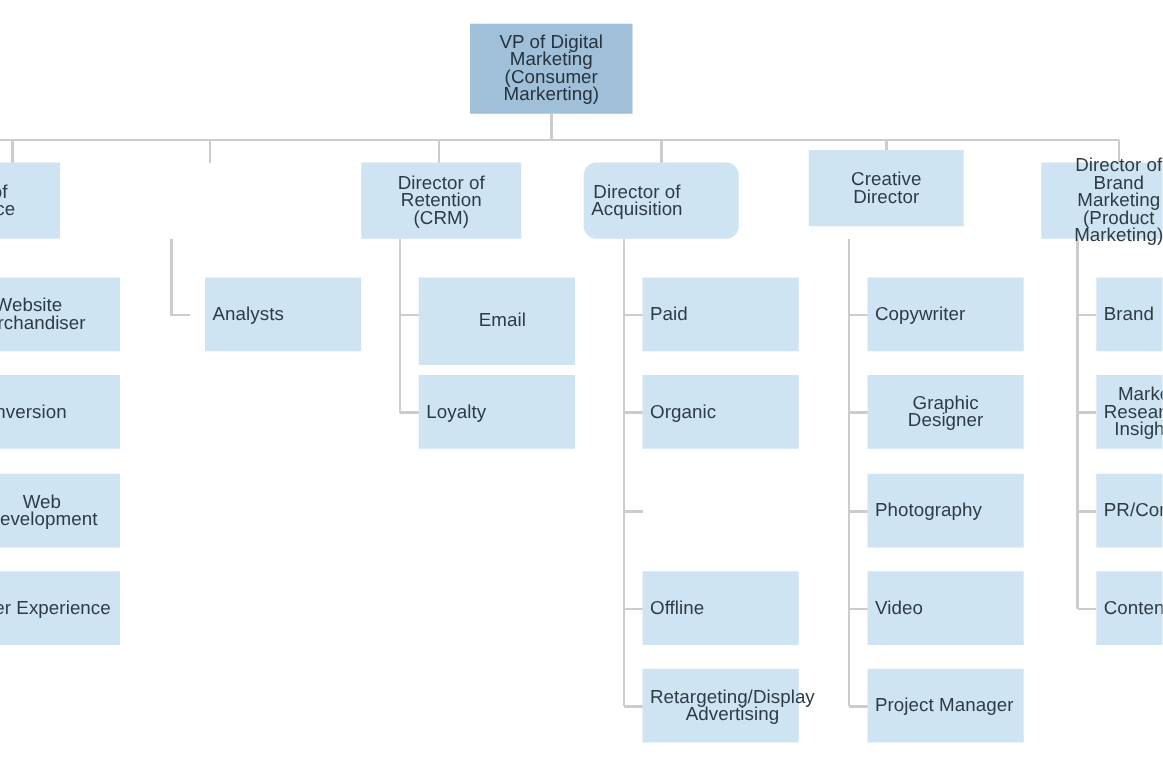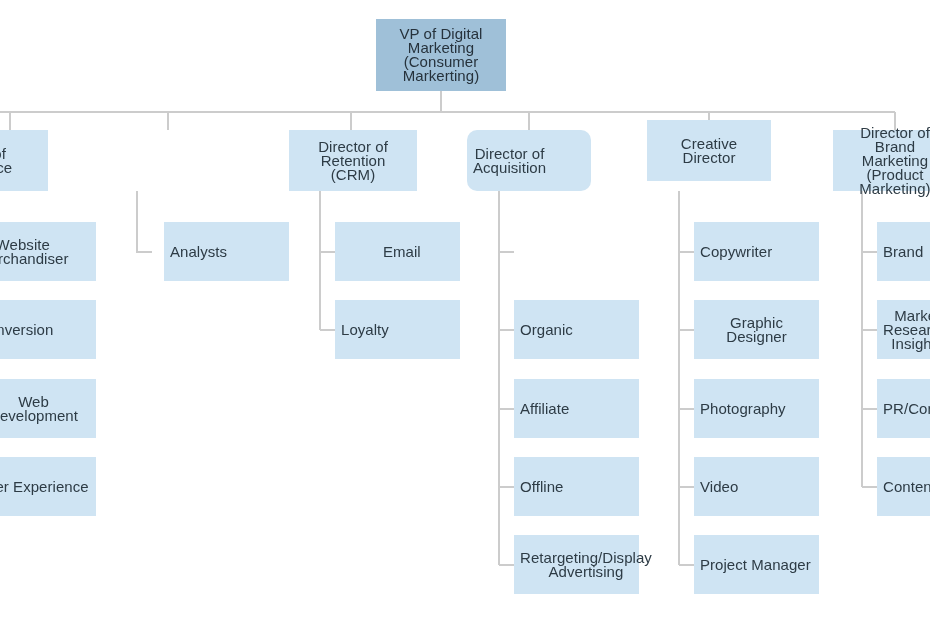--- a/index.html
+++ b/index.html
@@ -150,32 +150,32 @@
     <span class="node-label">Web Development</span>
   </div>
   <div class="node level-2" style="left:-29px; top:457px; width:125px; height:59px;">
     <span class="node-label">User Experience</span>
   </div>
 
   <div class="node level-2" style="left:152px; top:222px; width:125px; height:59px;margin-left:12px;">
     <span class="node-label">Analysts</span>
   </div>
 
-  <div class="node level-2" style="left:335px; top:222px; width:125px; height:59px;padding-left:48px;">
+  <div class="node level-2" style="left:335px; top:222px; width:125px; height:70px;padding-left:48px;">
     <span class="node-label">Email</span>
   </div>
   <div class="node level-2" style="left:335px; top:300px; width:125px; height:59px;">
     <span class="node-label">Loyalty</span>
   </div>
 
+  <div class="node level-2" style="left:514px; top:222px; width:125px; height:59px;">
+    <span class="node-label">Paid</span>
+  </div>
   <div class="node level-2" style="left:514px; top:300px; width:125px; height:59px;">
     <span class="node-label">Organic</span>
-  </div>
-  <div class="node level-2" style="left:514px; top:379px; width:125px; height:59px;">
-    <span class="node-label">Affiliate</span>
   </div>
   <div class="node level-2" style="left:514px; top:535px; width:125px; height:59px;">
     <span class="node-label">Retargeting/Display
 Advertising</span>
   </div>
   <div class="node level-2" style="left:514px; top:457px; width:125px; height:59px;">
     <span class="node-label">Offline</span>
   </div>
 
   <div class="node level-2" style="left:694px; top:222px; width:125px; height:59px;">

